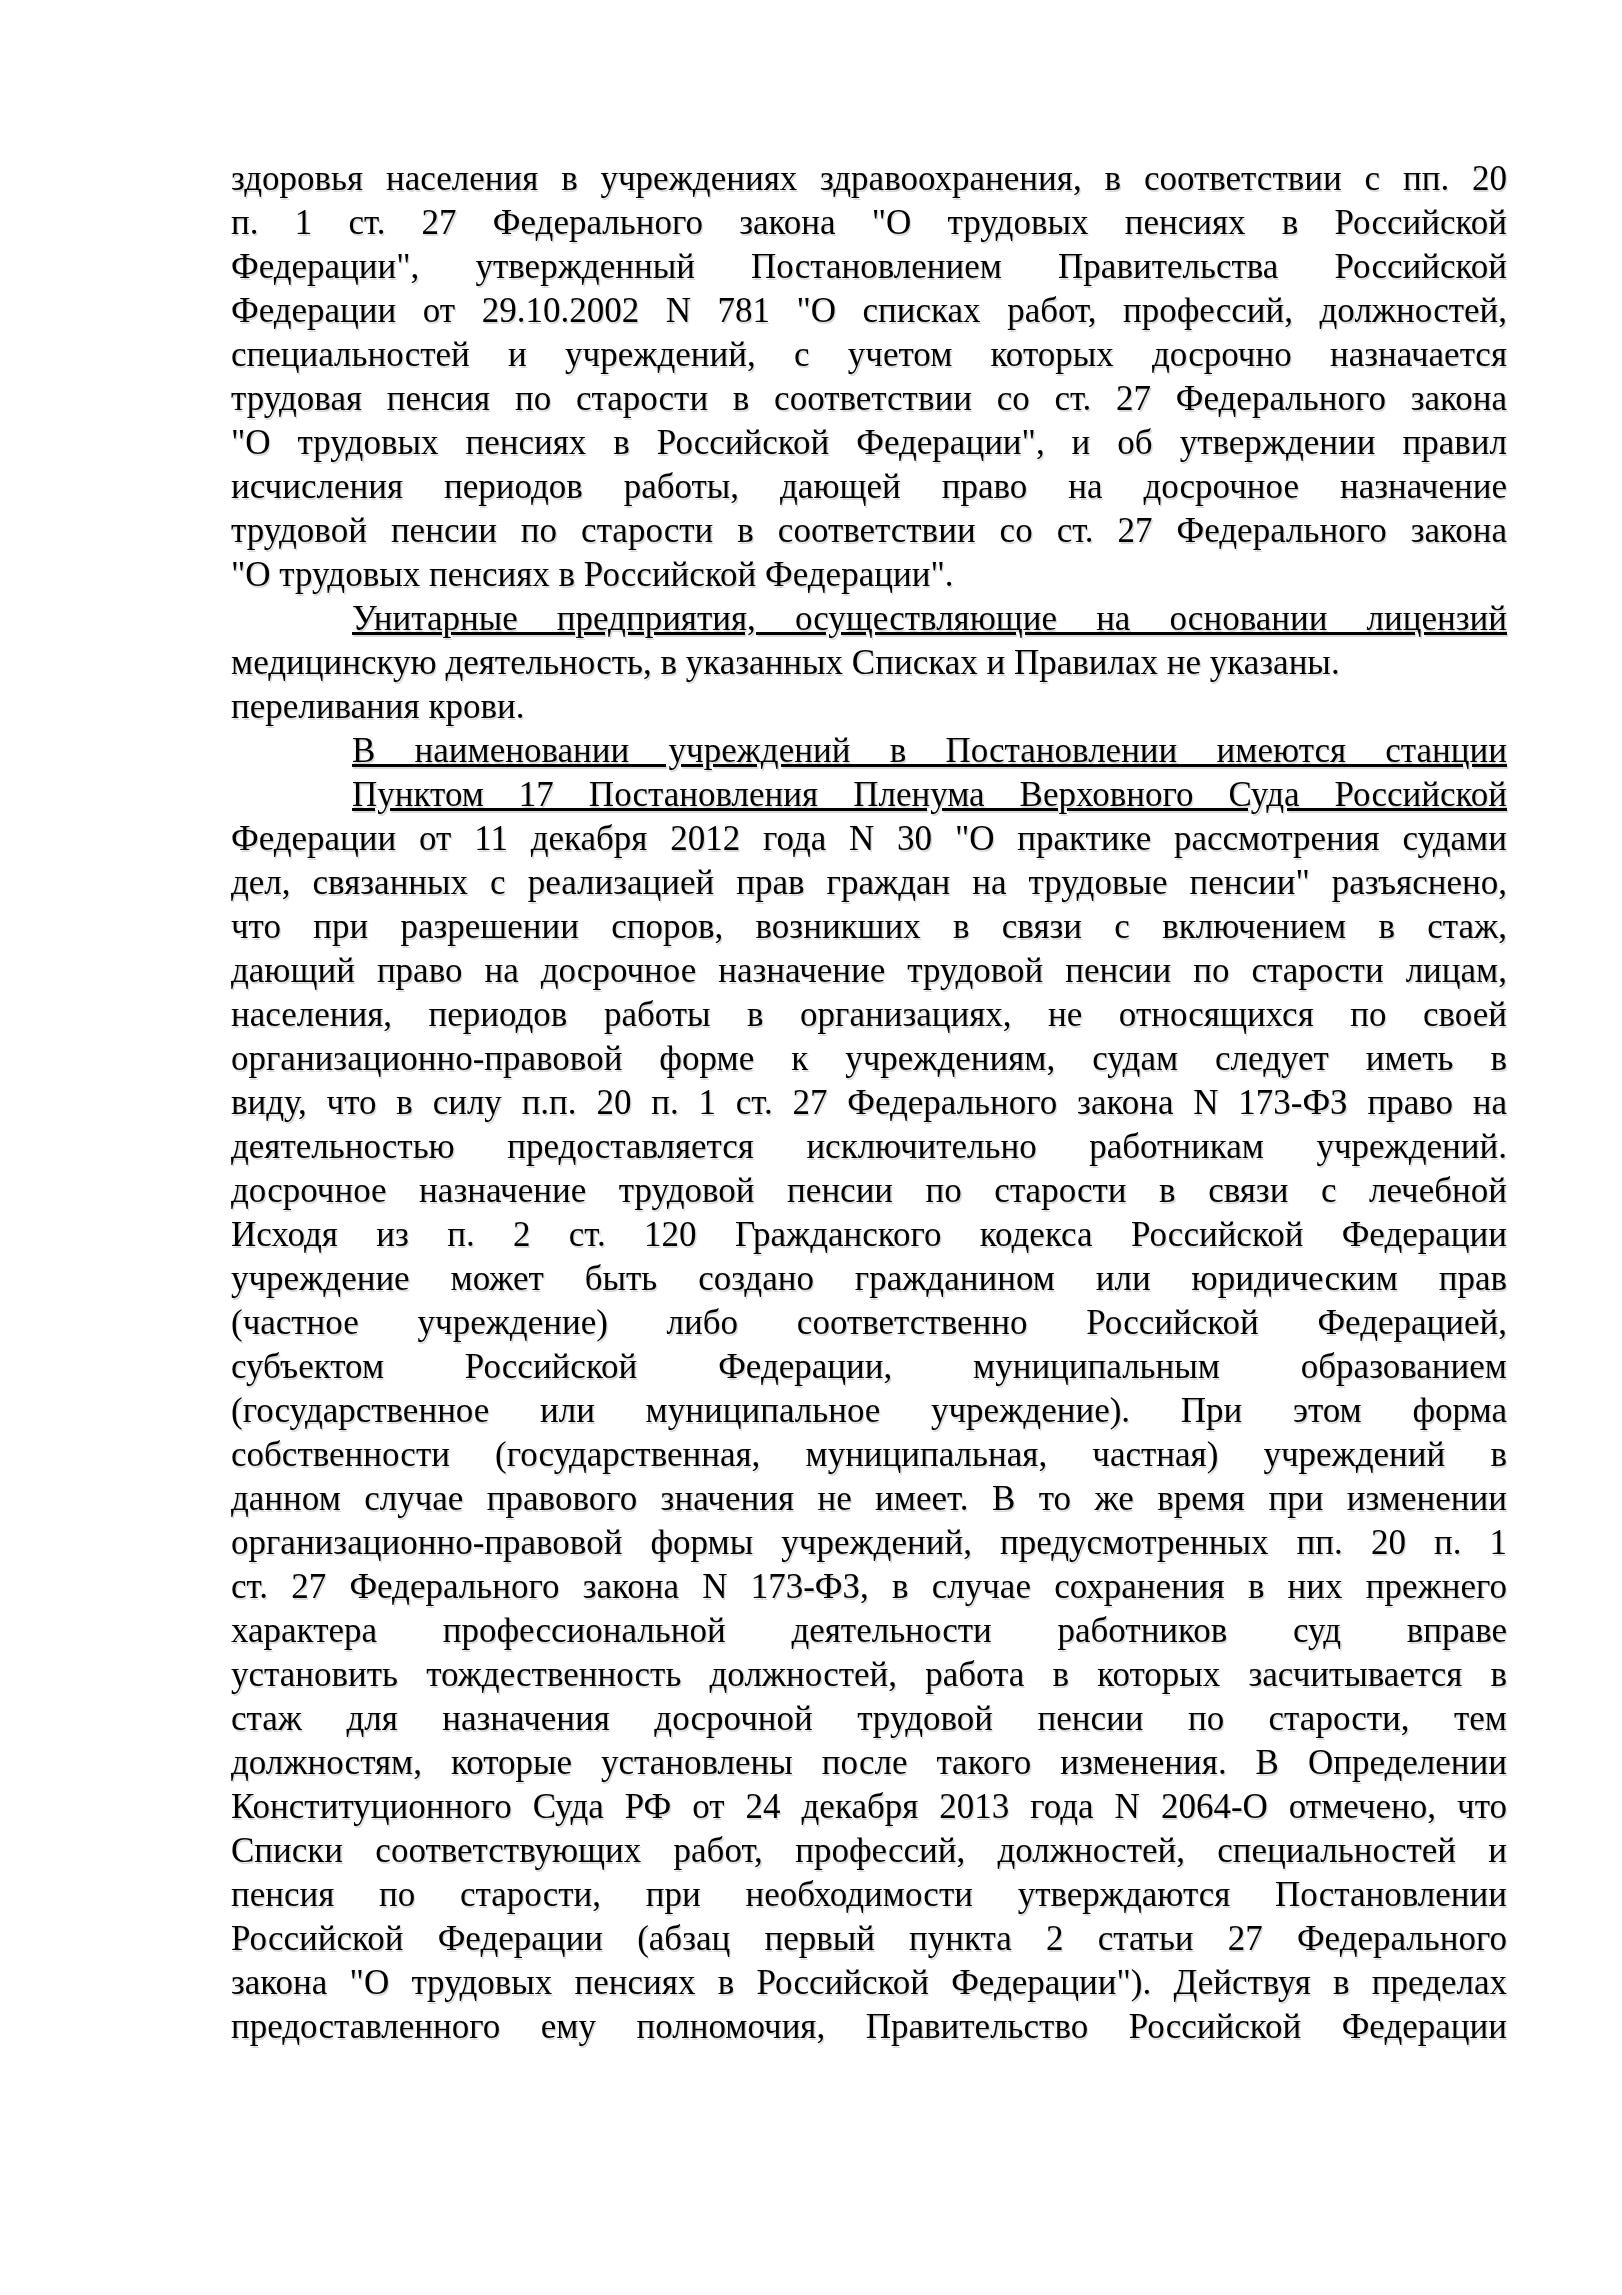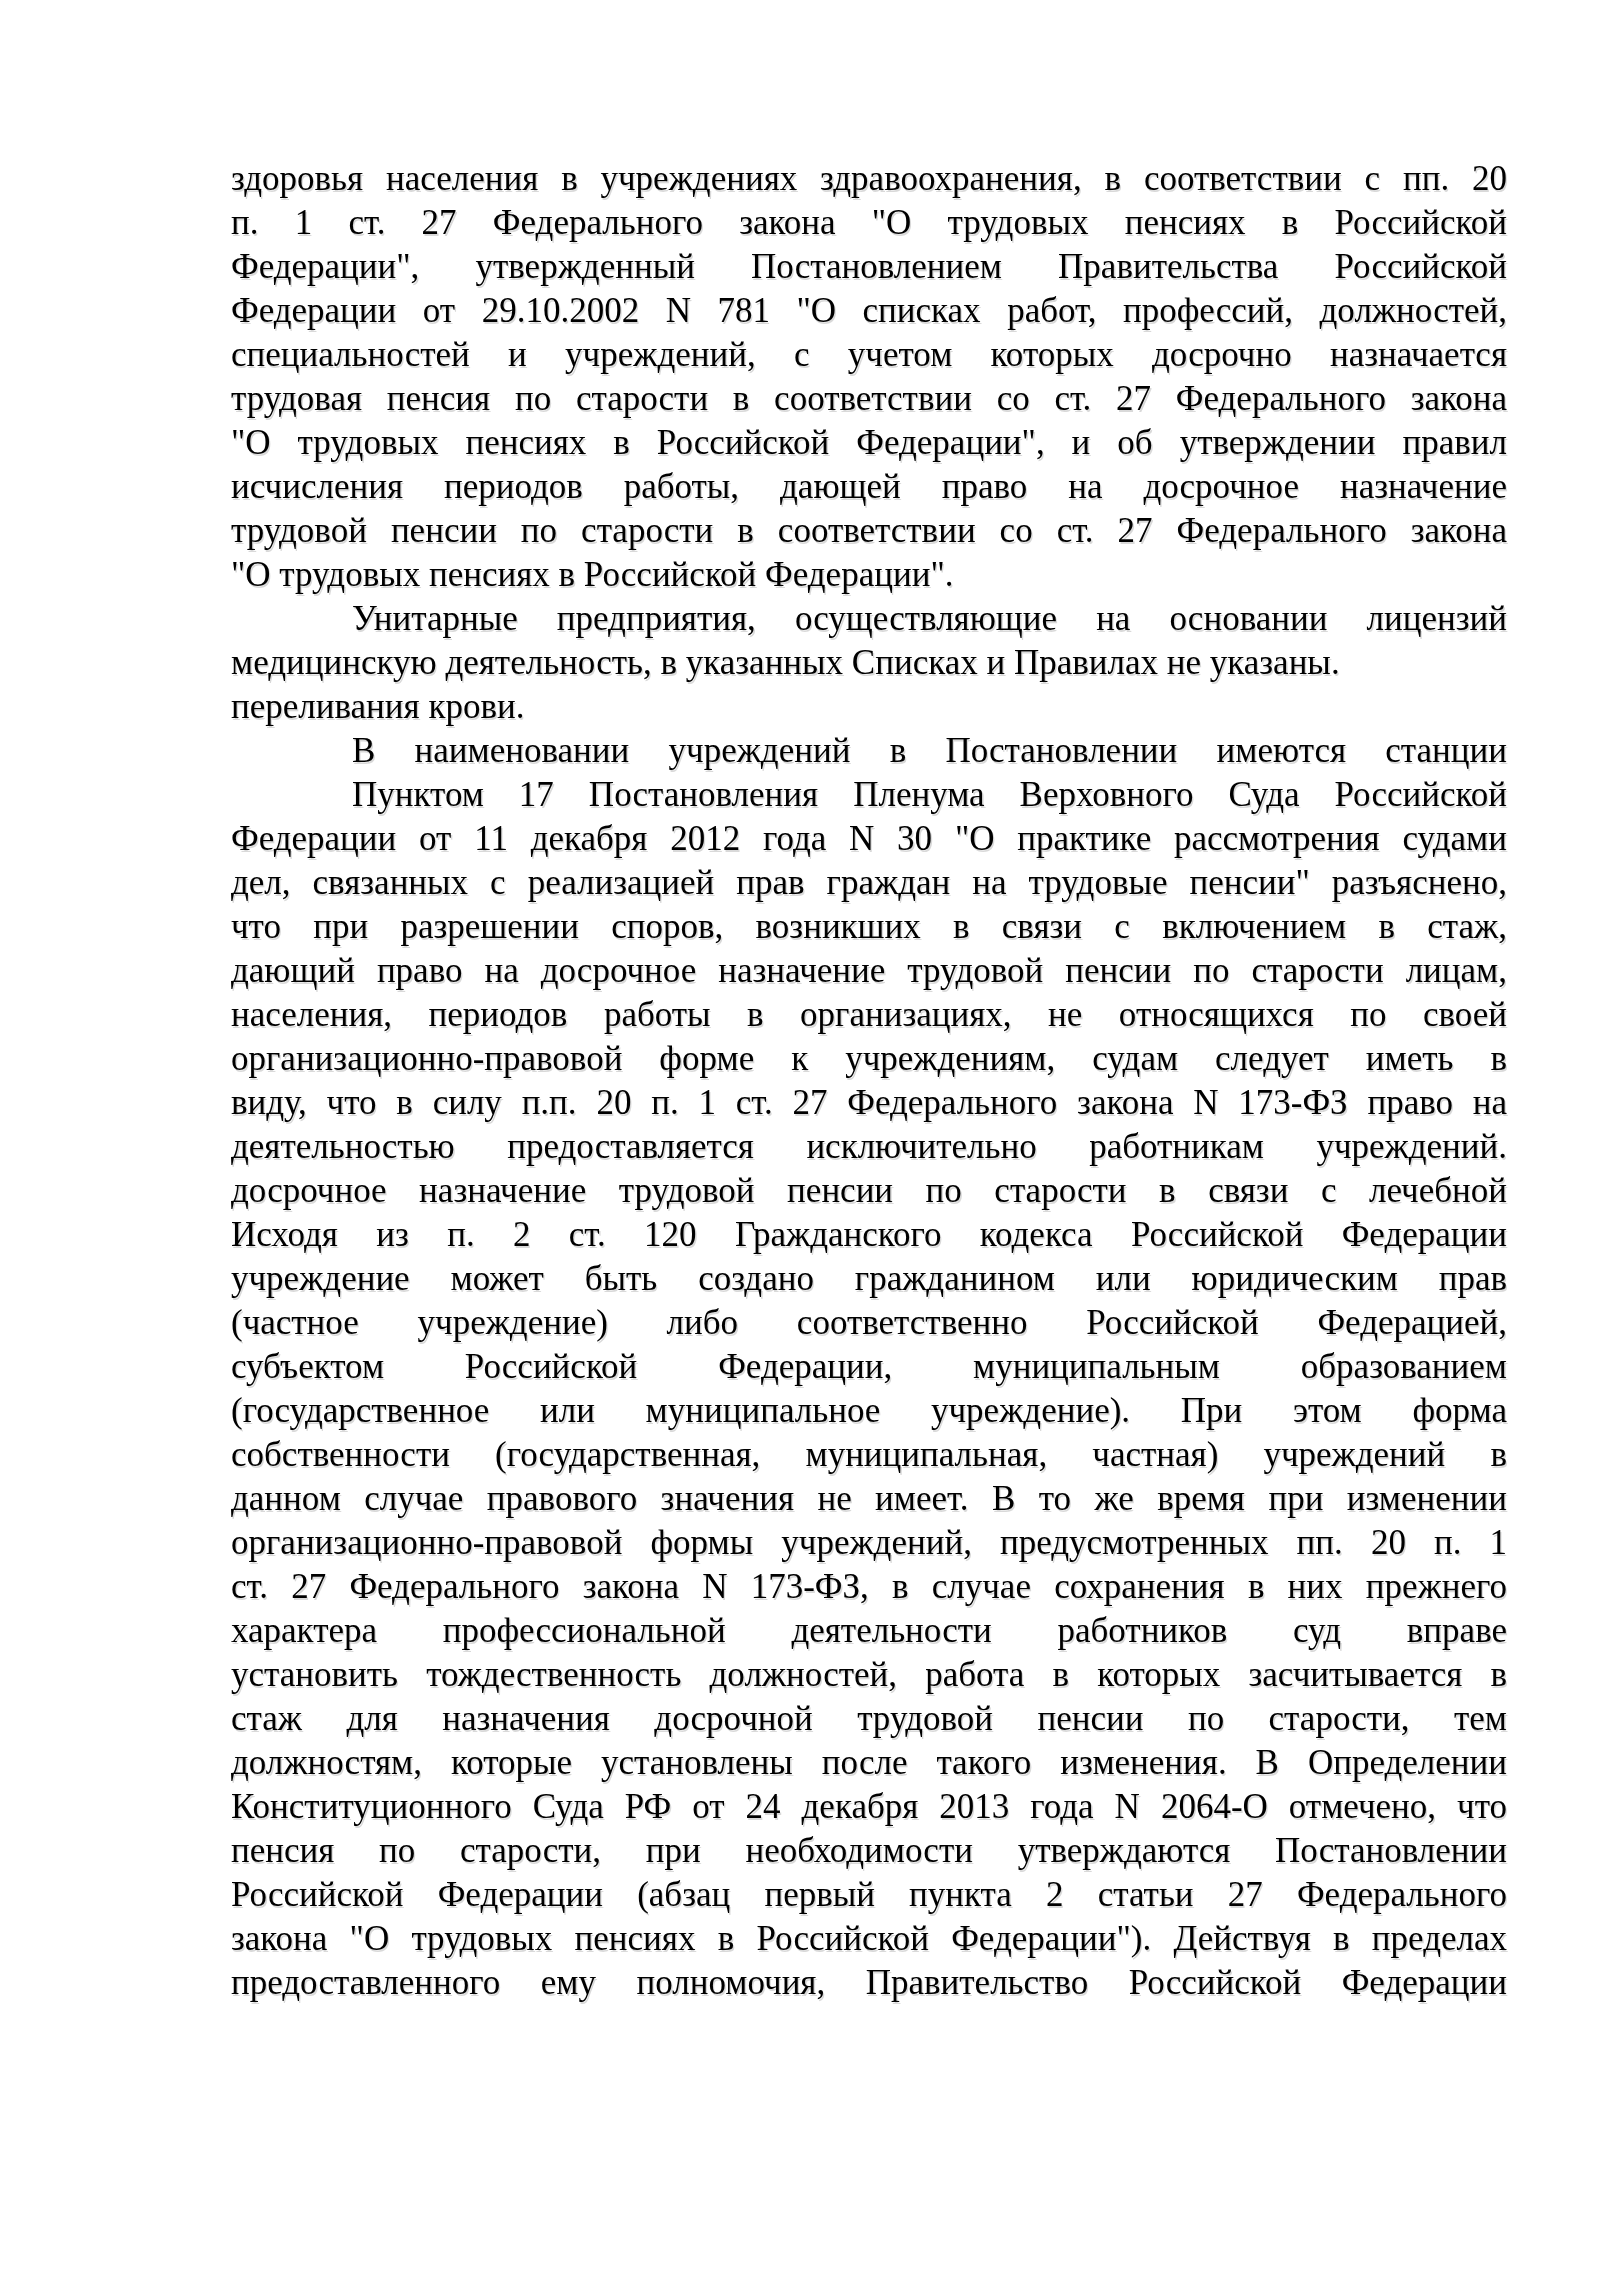--- a/index.html
+++ b/index.html
@@ -36,20 +36,21 @@
     margin: 0;
     padding: 0;
   }
   .line {
     text-align: justify;
     text-align-last: justify;
     white-space: normal;
   }
   .line.indent {
     text-indent: 121px;
+    text-decoration: underline;
   }
   .line.last {
     text-align: left;
     text-align-last: left;
   }
 </style>
 </head>
 <body>
 
 <div class="page">
@@ -92,20 +93,21 @@
         <div class="line">(государственное или муниципальное учреждение). При этом форма</div>
         <div class="line">собственности (государственная, муниципальная, частная) учреждений в</div>
         <div class="line">данном случае правового значения не имеет. В то же время при изменении</div>
         <div class="line">организационно-правовой формы учреждений, предусмотренных пп. 20 п. 1</div>
         <div class="line">ст. 27 Федерального закона N 173-ФЗ, в случае сохранения в них прежнего</div>
         <div class="line">характера профессиональной деятельности работников суд вправе</div>
         <div class="line">установить тождественность должностей, работа в которых засчитывается в</div>
         <div class="line">стаж для назначения досрочной трудовой пенсии по старости, тем</div>
         <div class="line">должностям, которые установлены после такого изменения. В Определении</div>
         <div class="line">Конституционного Суда РФ от 24 декабря 2013 года N 2064-О отмечено, что</div>
+        <div class="line">Списки соответствующих работ, профессий, должностей, специальностей и</div>
         <div class="line">пенсия по старости, при необходимости утверждаются Постановлении</div>
         <div class="line">Российской Федерации (абзац первый пункта 2 статьи 27 Федерального</div>
         <div class="line">закона "О трудовых пенсиях в Российской Федерации"). Действуя в пределах</div>
         <div class="line">предоставленного ему полномочия, Правительство Российской Федерации</div>
       </div>
     </div>
 </div>
 
 
 </body></html>

